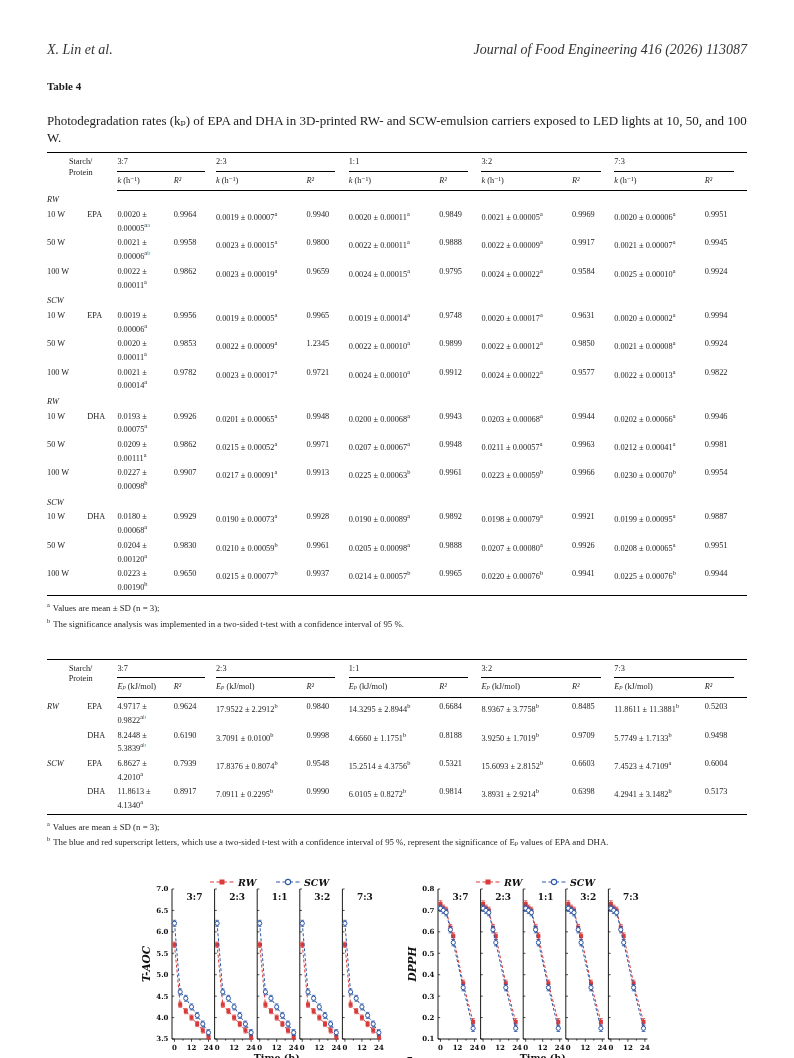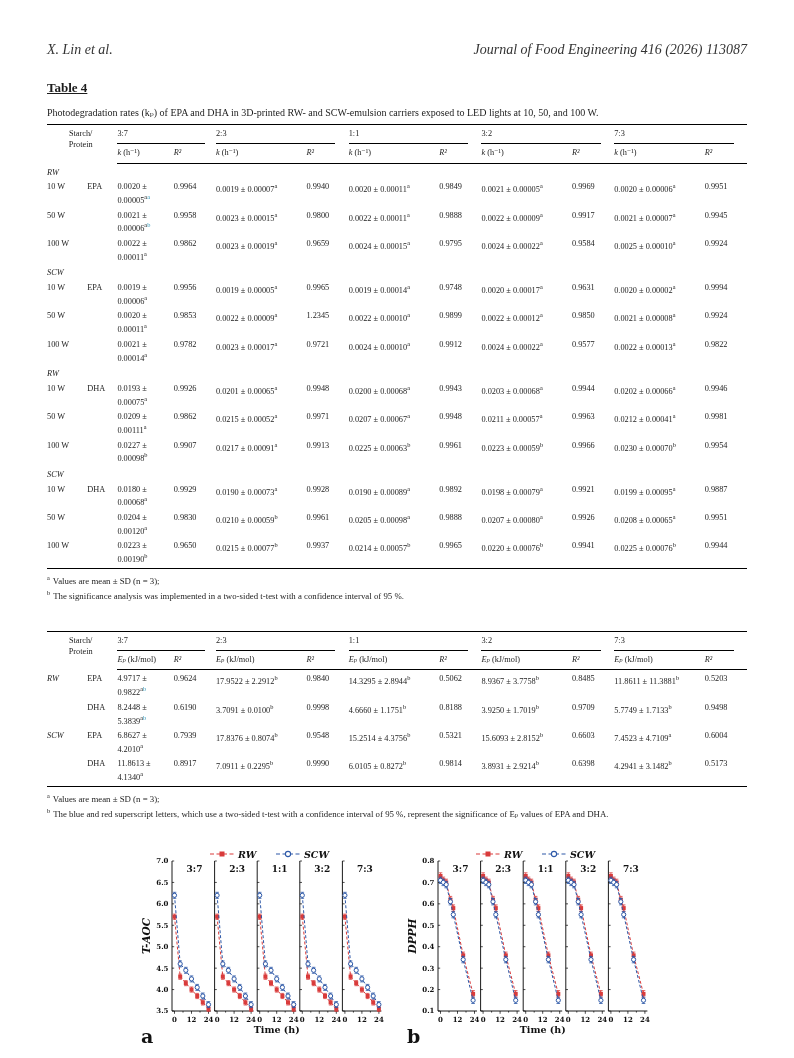--- a/index.html
+++ b/index.html
@@ -6,22 +6,22 @@
   html,body { background:#ffffff; }
   body {
     width:794px; height:1058px; overflow:hidden;
     font-family:"Liberation Serif","DejaVu Serif",serif;
     color:#1c1c1c;
     padding:42px 47px 0 47px;
     position:relative;
   }
   .running-head { display:flex; justify-content:space-between; font-size:14px; font-style:italic; color:#333; }
   .section { margin-top:22px; }
-  .table-label { font-size:13px; font-weight:bold;text-decoration:underline; }
-  .table-caption { font-size:10px; margin-top:10px; line-height:1.3; }
+  .table-label { font-size:11px; font-weight:bold; }
+  .table-caption { font-size:13px; margin-top:21px; line-height:1.3; }
   .table-mount { margin-top:5px; }
   table.paper-table { border-collapse:collapse; table-layout:fixed; width:700px; border-top:1px solid #000; margin-top:4px; }
   col.c-label{width:40px} col.c-analyte{width:30px} col.c-k{width:90px} col.c-kfirst{width:56px} col.c-r{width:42px}
   .paper-table th, .paper-table td { font-size:8.3px; font-weight:normal; text-align:left; vertical-align:top; padding:2px 3px 2px 0; line-height:1.3; }
   th.th-label { white-space:pre-line; padding-top:4px;text-align:center; }
   th.th-group { padding-top:4px; }
   .group-underline { border-bottom:1px solid #000; padding-bottom:3px; width:92%; }
   tr.sub th { border-bottom:1.2px solid #000; padding-bottom:4px; }
   tbody tr:first-child td { padding-top:4px; }
   td.group-row { font-style:italic; padding-top:3px; }
@@ -339,21 +339,21 @@
         </thead>
         <tbody>
           <tr>
             <td class="row-label">RW</td>
             <td>EPA</td>
             <td class="k-cell">4.9717 ± 0.9822<sup>a</sup><sup class="sup-blue">b</sup></td>
             <td>0.9624</td>
             <td class="k-cell">17.9522 ± 2.2912<sup>b</sup></td>
             <td>0.9840</td>
             <td class="k-cell">14.3295 ± 2.8944<sup>b</sup></td>
-            <td>0.5062</td>
+            <td>0.6684</td>
             <td class="k-cell">8.9367 ± 3.7758<sup>b</sup></td>
             <td>0.8485</td>
             <td class="k-cell">11.8611 ± 11.3881<sup>b</sup></td>
             <td>0.5203</td>
           </tr>
           <tr>
             <td class="row-label"></td>
             <td>DHA</td>
             <td class="k-cell">8.2448 ± 5.3839<sup>a</sup><sup class="sup-blue">b</sup></td>
             <td>0.6190</td>

